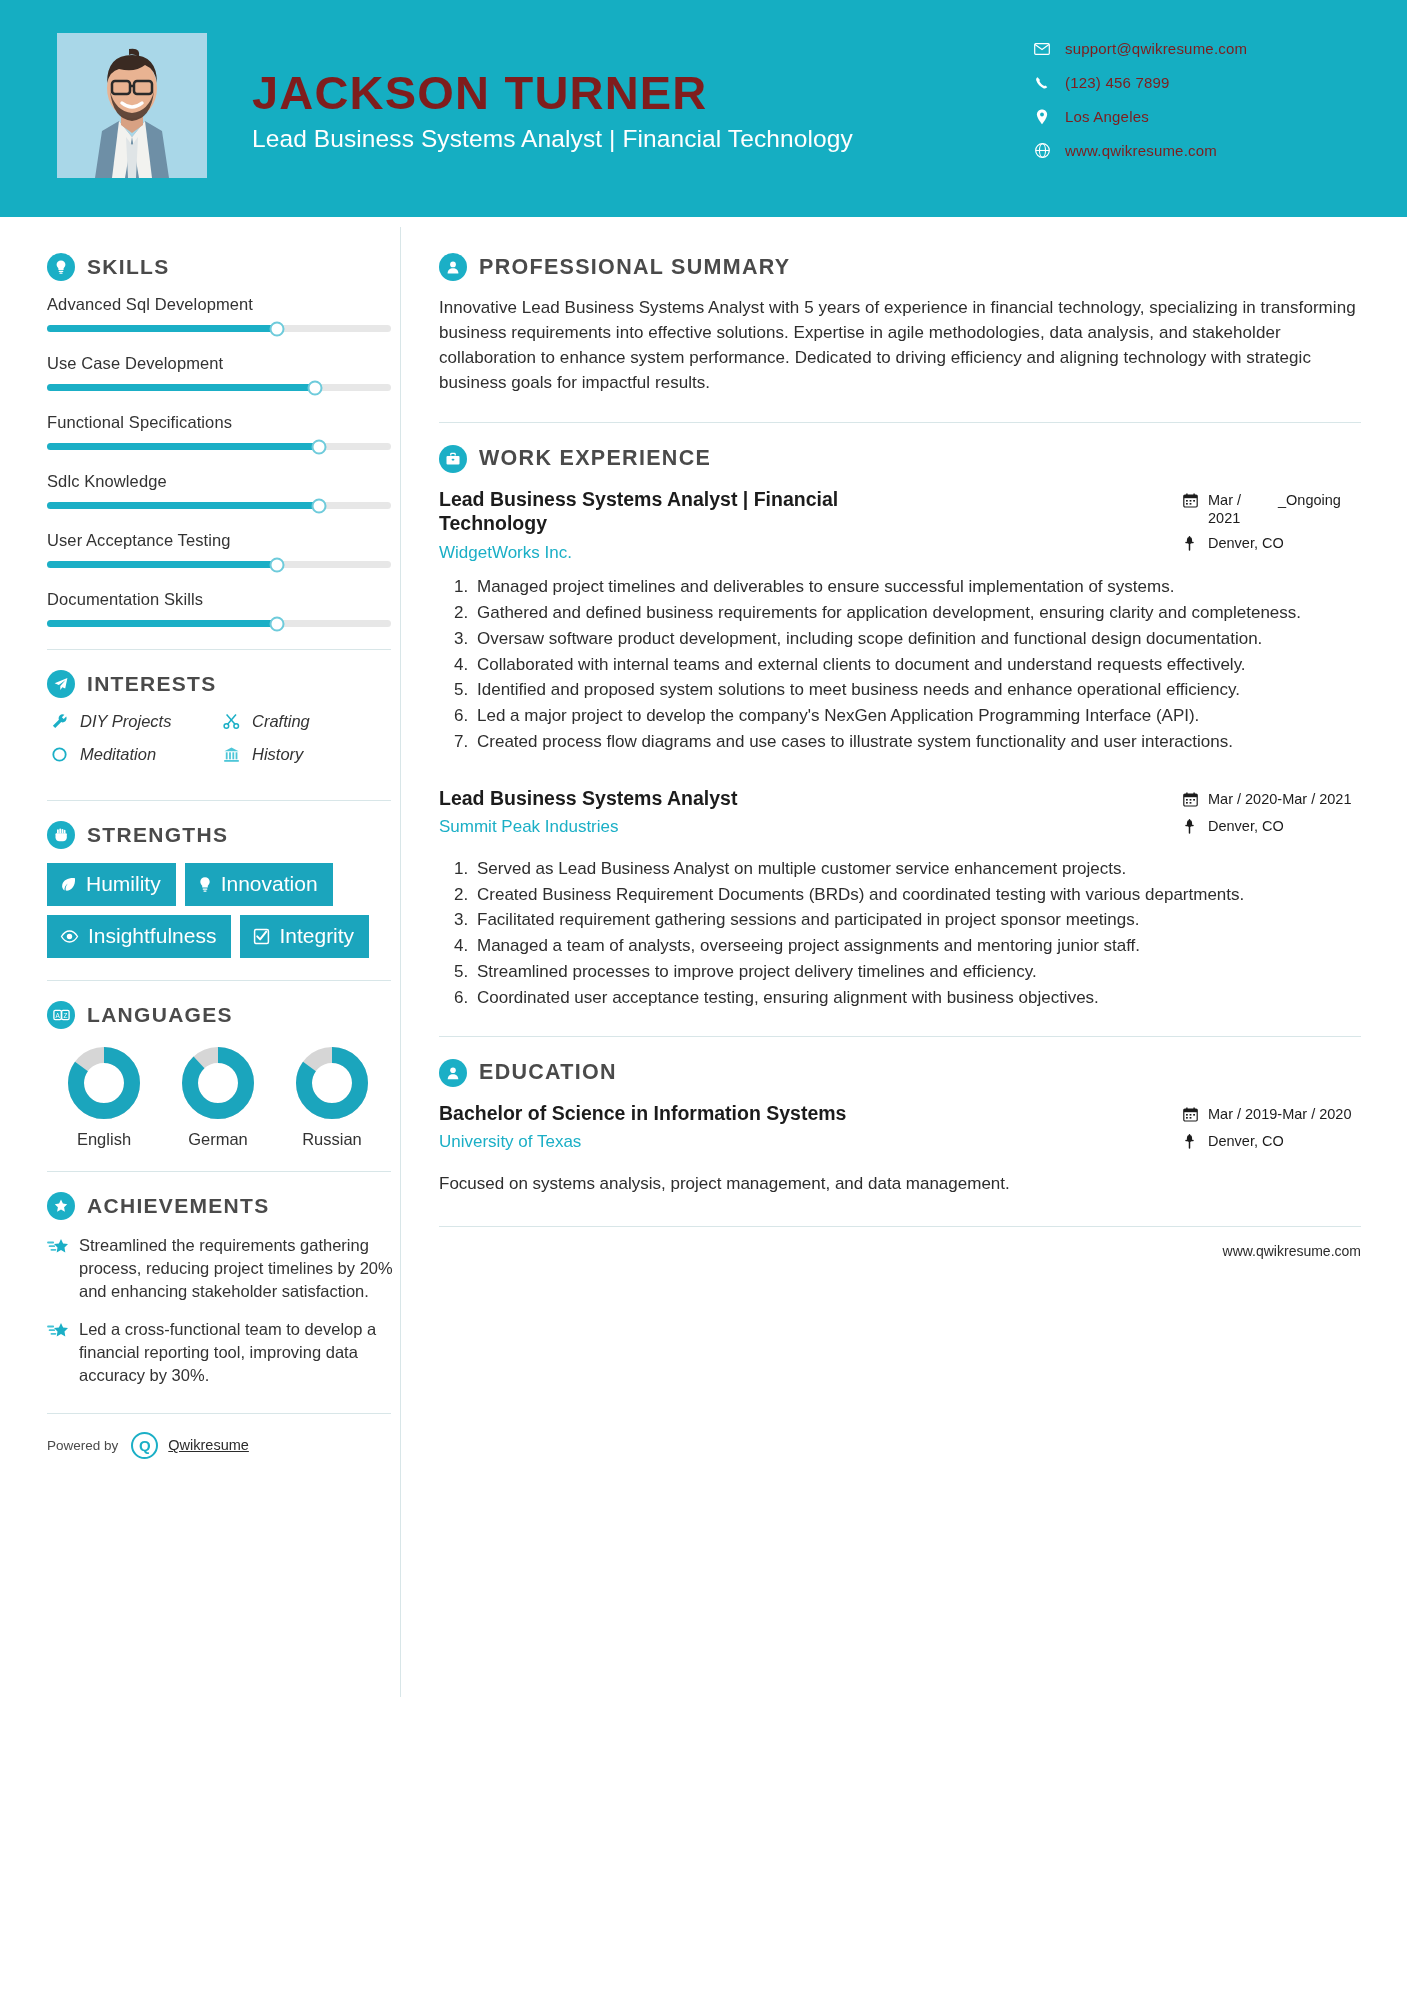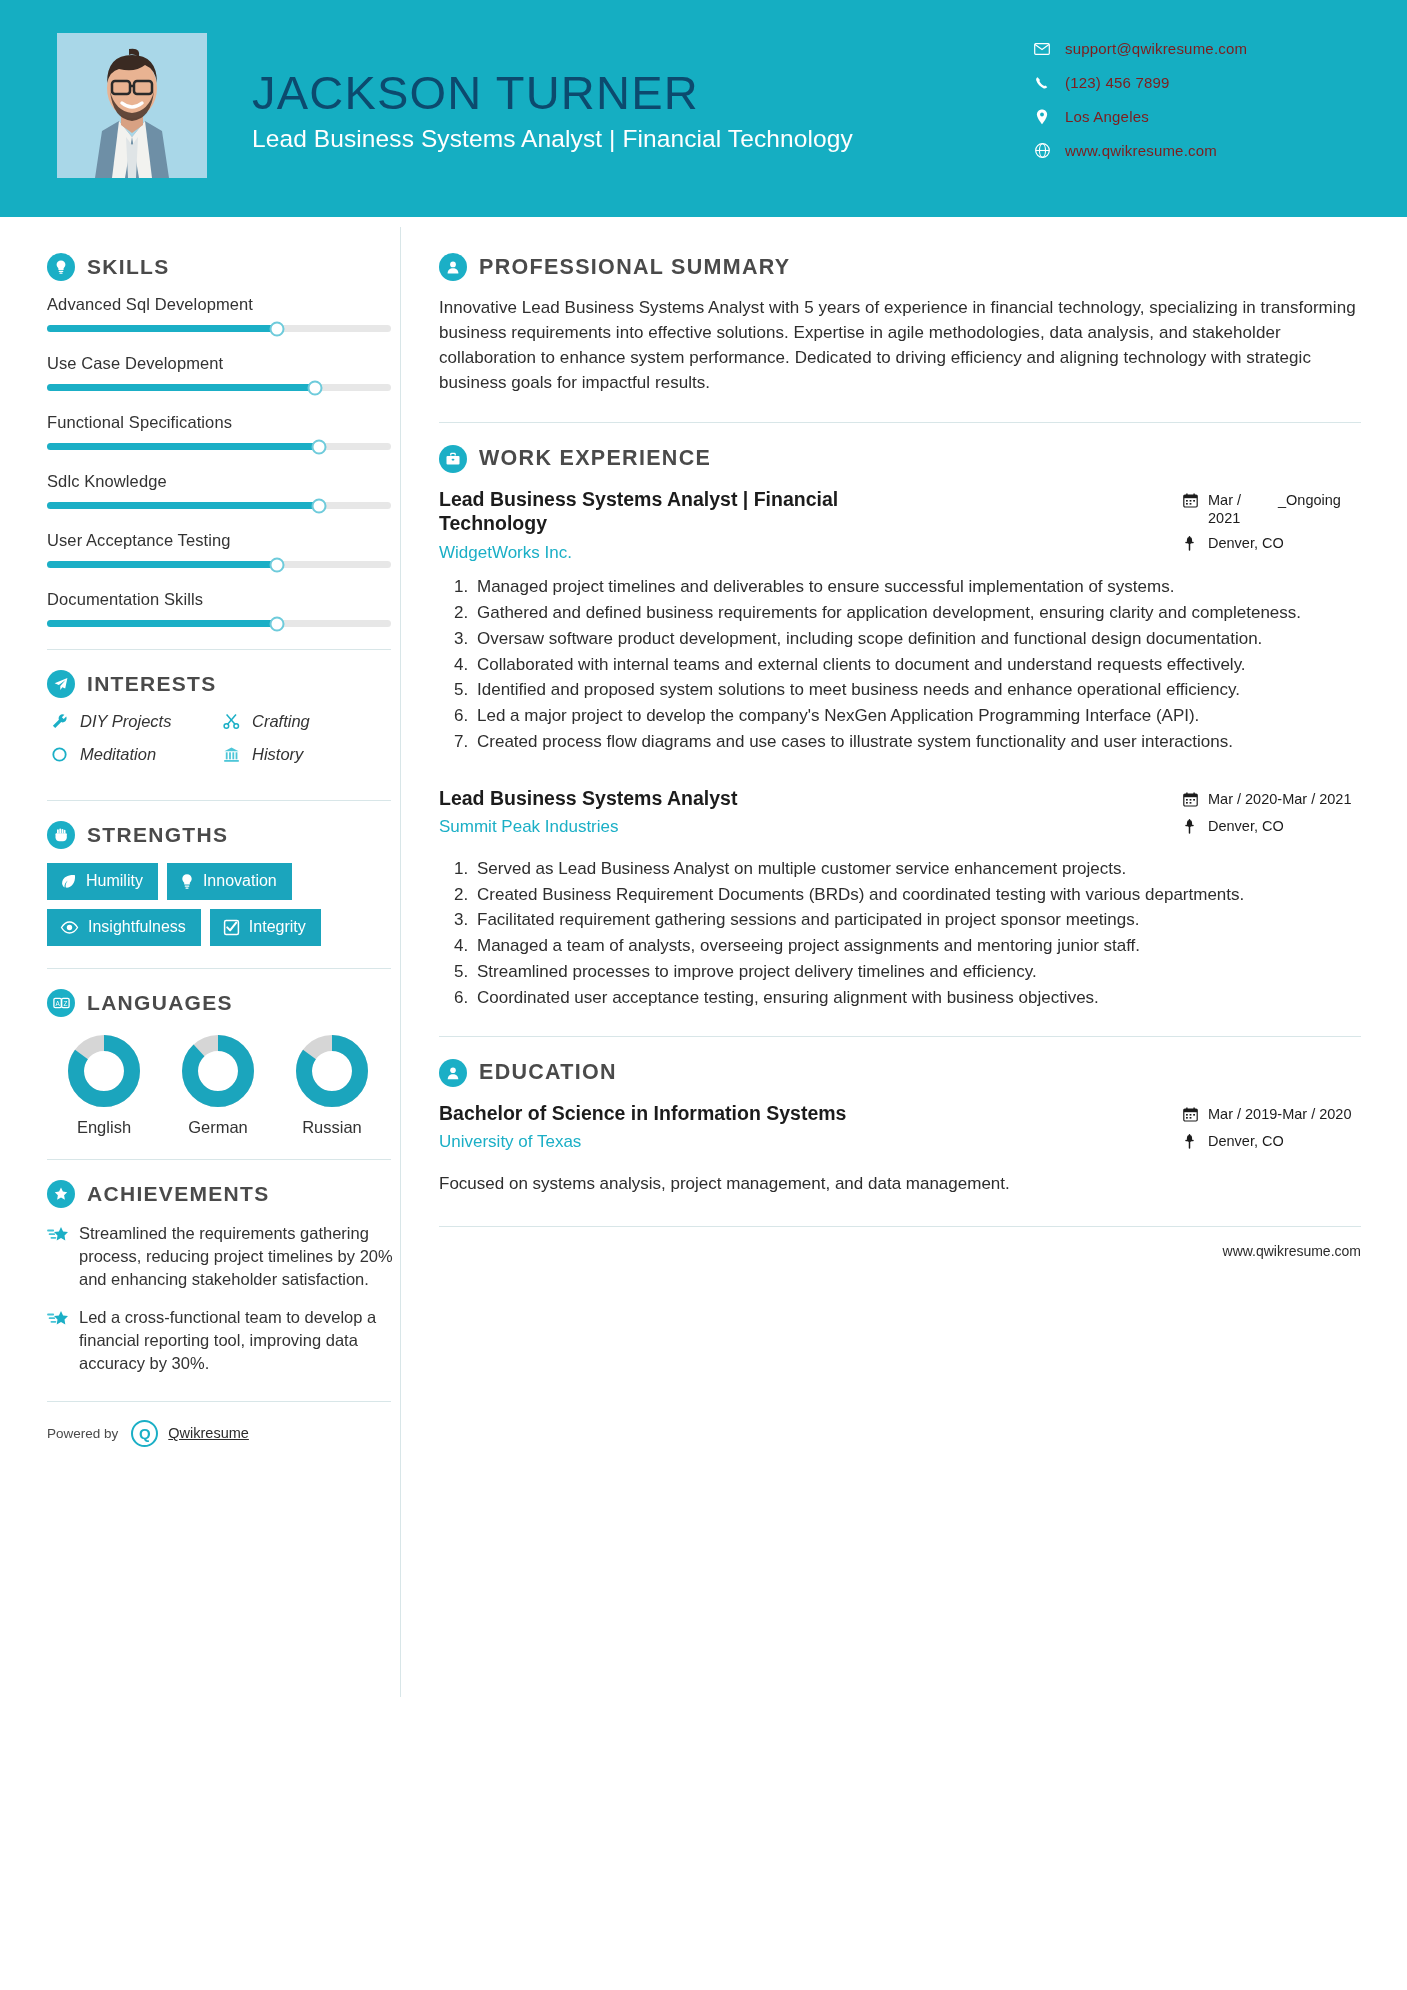--- a/index.html
+++ b/index.html
@@ -29,22 +29,22 @@
     flex: 0 0 auto;
   }
   .photo-svg { display: block; width: 150px; height: 145px; }
   .name-block {
     margin-left: 45px;
     flex: 0 0 auto;
     padding-top: 4px;
   }
   .full-name {
     font-size: 47px;
-    font-weight: normal;
-    color: #0c4a6e;
+    font-weight: bold;
+    color: #7f1d1d;
     letter-spacing: 1.2px;
     line-height: 1.05;
   }
   .job-title {
     font-size: 24.5px;
     color: #ffffff;
     letter-spacing: 0.1px;
     margin-top: 7px;
     font-weight: 400;
   }
@@ -190,21 +190,21 @@
   
   .strength-grid {
     display: flex;
     flex-wrap: wrap;
     width: 350px;
     gap: 9px;
   }
   .strength-chip {
     background: #1BA5BD;
     color: #ffffff;
-    font-size: 16px;
+    font-size: 21px;
     padding: 9px 15px 10px 13px;
     display: flex;
     align-items: center;
     white-space: nowrap;
   }
   .strength-chip .sic {
     margin-right: 9px;
     display: flex; align-items: center;
   }
 

